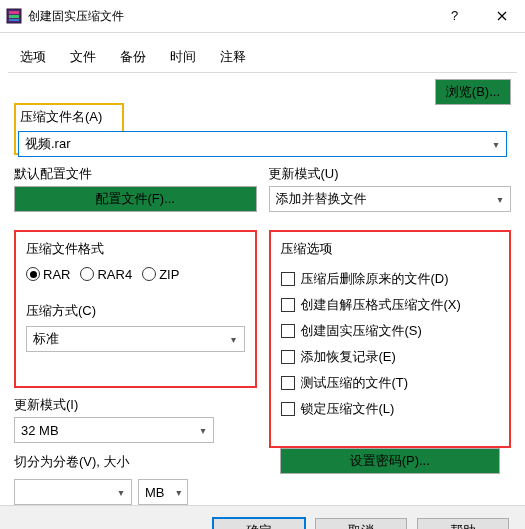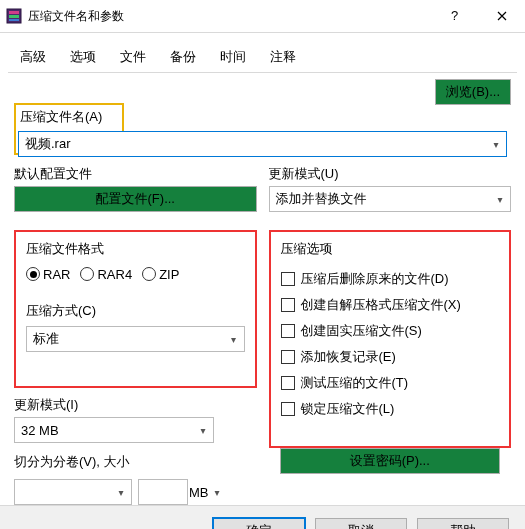--- a/index.html
+++ b/index.html
@@ -51,57 +51,56 @@
 
   .checks { display: flex; flex-direction: column; gap: 8px; margin-top: 12px; justify-content: flex-end;}
   .check { display: flex; align-items: center; gap: 6px; font-size: 13px; }
   .check .box { width: 14px; height: 14px; border: 1px solid #333; }
 
   .dict-row { margin-top: 8px; }
   .small-combo { width: 200px; }
 
   .split-row { display:flex; align-items:flex-end; gap:6px; margin-top:8px;}
   .split-combo { width: 118px; }
-  .unit-combo { width: 50px; padding-left: 44px; }
+  .unit-combo { width: 50px; }
 
   .setpwd-wrap { }
   .setpwd { width: 220px; }
   .footer { display:flex; justify-content: flex-end; gap: 10px; padding: 12px 16px 0 0; background:#f0f0f0; height:56px; border-top:1px solid #d9d9d9;}
   .footbtn { width: 92px; height: 26px; border:1px solid #adadad; background:#e1e1e1; display:flex; align-items:center; justify-content:center; font-size:13px;}
   .footbtn.primary { border:1px solid #0078d7; outline:1px solid #0078d7;}
 
 </style>
 </head>
 <body>
 
 <div class="titlebar">
   <span class="app-icon">
     <svg viewBox="0 0 16 16" width="16" height="16">
       <rect x="1" y="1" width="14" height="14" fill="#4b2a6b" stroke="#2a1540"></rect>
       <rect x="3" y="3" width="10" height="3" fill="#d13c8a"></rect>
       <rect x="3" y="7" width="10" height="3" fill="#3cc06b"></rect>
       <rect x="3" y="11" width="10" height="2" fill="#3c7bd1"></rect>
     </svg>
   </span>
-  <span class="title">压缩文件名和参数</span>
+  <span class="title">创建固实压缩文件</span>
   <div class="winbtn">
     <svg width="10" height="14" viewBox="0 0 10 14">
         <text x="0" y="11" font-size="13">?</text>
       </svg>
   </div>
   <div class="winbtn">
     <svg width="10" height="10" viewBox="0 0 10 10">
         <path d="M1 1 L9 9 M9 1 L1 9" stroke="#000" stroke-width="1.2"></path>
       </svg>
   </div>
 </div>
 <div class="divider-top"></div>
 
 <div class="tabs">
-  <div class="tab">高级</div>
   <div class="tab">选项</div>
   <div class="tab">文件</div>
   <div class="tab">备份</div>
   <div class="tab">时间</div>
   <div class="tab">注释</div>
 </div>
 <div class="tabline"></div>
 
 <div class="content">
 

